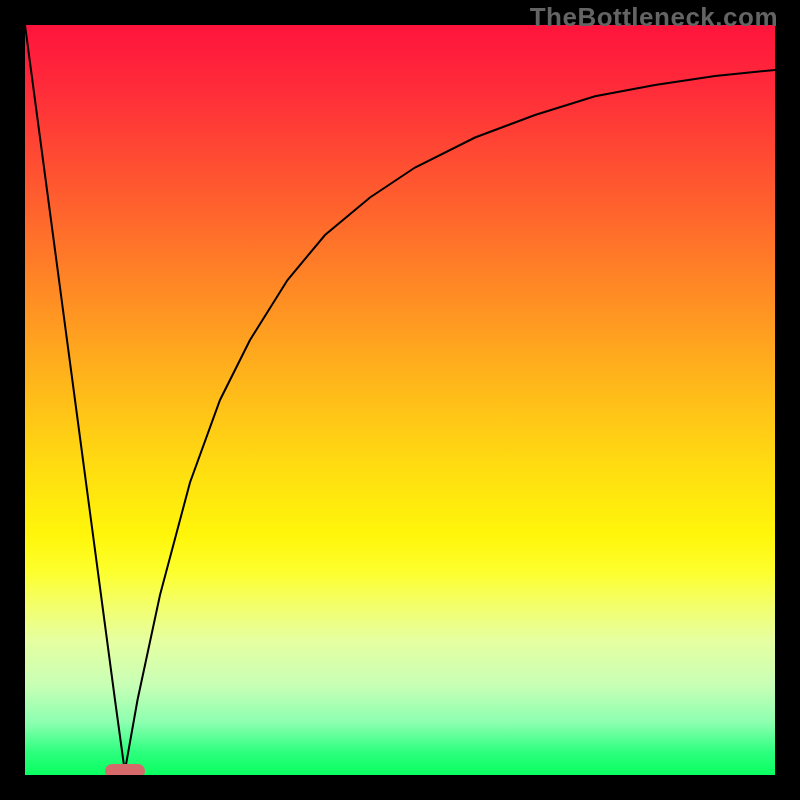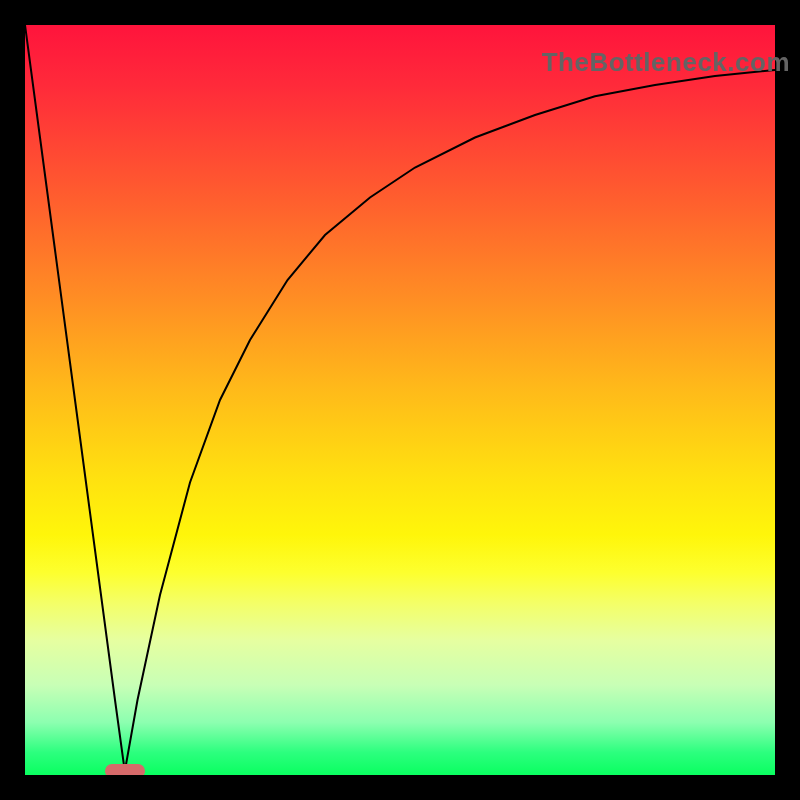--- a/index.html
+++ b/index.html
@@ -12,28 +12,27 @@
   }
   .frame {
     position: relative;
     width: 800px;
     height: 800px;
     background: #000;
   }
   .watermark {
     position: absolute;
     top: 2px;
-    right: 10px;
+    right: 22px;
     font-family: Arial, Helvetica, sans-serif;
     font-size: 26px;
     font-weight: 600;
     color: #646464;
     letter-spacing: 0.5px;
     z-index: 10;
-    margin-top: 45px;
   }
   .plot-area {
     position: absolute;
     left: 25px;
     top: 25px;
     width: 750px;
     height: 750px;
     overflow: hidden;
   }
   

